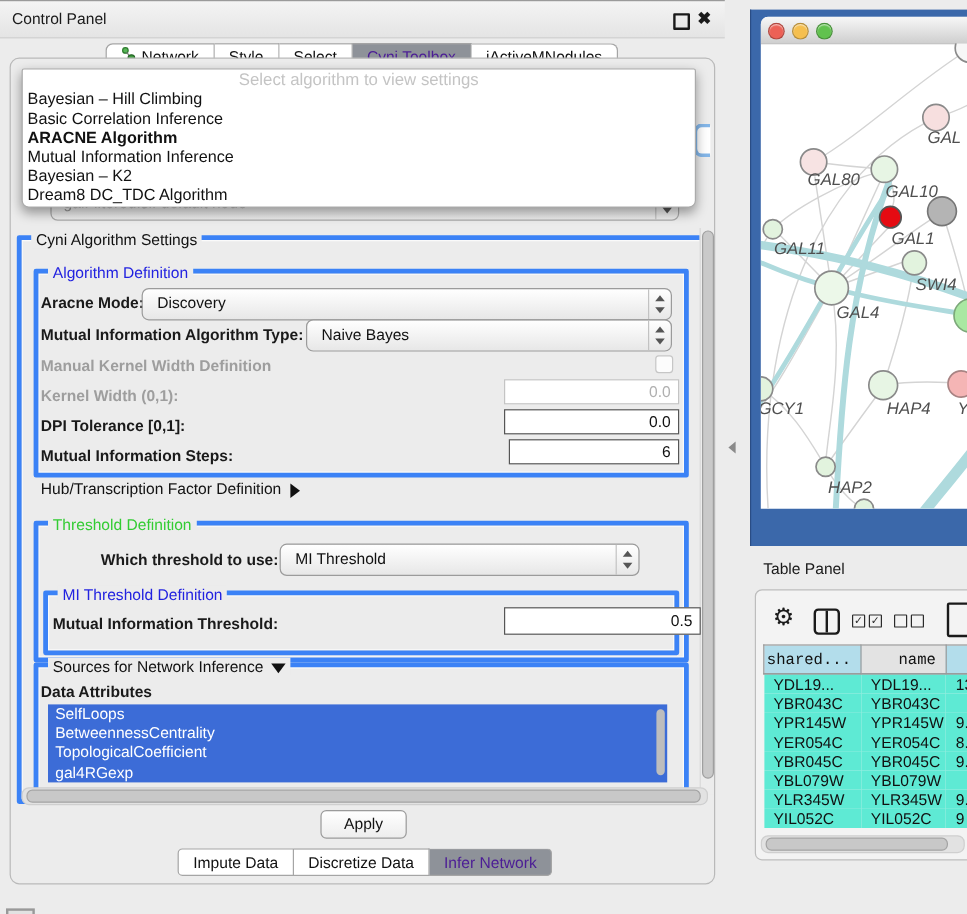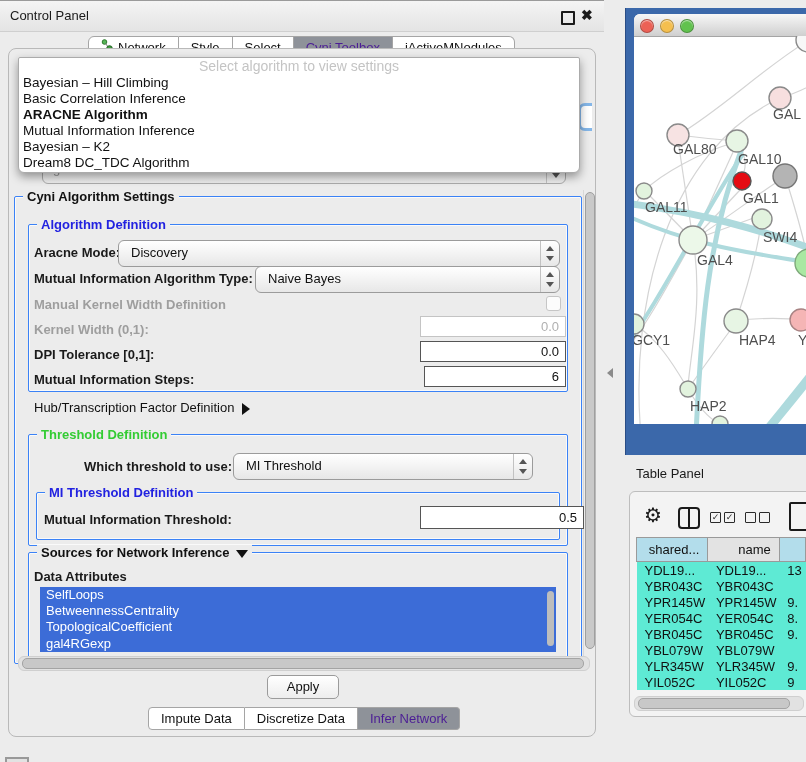--- a/index.html
+++ b/index.html
@@ -22,21 +22,21 @@
   .tab{background:#fff;border:1px solid #a5a5a5;border-left:none;font-size:13px;line-height:21px;
     padding:0 12px;color:#111;cursor:pointer;display:flex;align-items:center;gap:5px;white-space:nowrap;}
   .tab:first-child{border-left:1px solid #a5a5a5;border-radius:6px 0 0 0;}
   .tab:last-child{border-radius:0 6px 0 0;}
   .tab.selected{background:#8e9299;color:#4c1d95;}
   .tabrow.bottom .tab:first-child{border-radius:4px 0 0 4px;}
   .tabrow.bottom .tab:last-child{border-radius:0 4px 4px 0;}
   
   .panel{left:8px;top:48px;width:586px;height:687px;background:#ececec;border:1px solid #b9b9b9;border-radius:8px;}
   
-  .group{position:absolute;border:1px solid #3b82f6;border-radius:2px;box-shadow:inset 0 0 0 1px #fafafa;font-weight:bold;}
+  .group{position:absolute;border:4px solid #3b82f6;border-radius:2px;box-shadow:inset 0 0 0 1px #fafafa;}
   .group>.legend{position:absolute;top:-8px;left:8px;background:#ececec;padding:0 4px;font-size:13px;line-height:15px;white-space:nowrap;}
   .legend.blue{color:#2222e0;}
   .legend.green{color:#33cc33;}
   
   .lbl{position:absolute;font-size:13px;font-weight:bold;color:#1a1a1a;white-space:nowrap;}
   .lbl.disabled{color:#9e9e9e;}
   .combo{position:absolute;background:linear-gradient(#ffffff,#e7e7e7);border:1px solid #9b9b9b;border-radius:6px;
     font-size:13px;cursor:pointer;}
   .combo .val{position:absolute;left:12px;top:0;line-height:24px;color:#111;white-space:nowrap;}
   .combo .stepper{position:absolute;right:0;top:0;bottom:0;width:18px;border-left:1px solid #c2c2c2;}
@@ -67,37 +67,37 @@
   .hscroll .thumb{position:absolute;background:#c8c8c8;border:1px solid #a4a4a4;border-radius:5px;}
   
   .attr-list{left:40px;top:587px;width:516px;height:65px;background:#3c6cd7;overflow:hidden;}
   .attr-item{font-size:13px;line-height:16.2px;color:#fff;padding-left:6px;cursor:pointer;white-space:nowrap;}
   .attr-scroll{position:absolute;left:507px;top:4px;width:7px;height:55px;background:#bdbdbd;border-radius:4px;}
   .apply-btn{left:267px;top:675px;width:70px;height:22px;background:linear-gradient(#ffffff,#ededed);
     border:1px solid #9b9b9b;border-radius:5px;font-size:13px;text-align:center;line-height:21px;cursor:pointer;}
   .corner-box{left:5px;top:757px;width:20px;height:12px;border:2px solid #999;background:#e2e2e2;}
   .splitter{left:607px;top:368px;width:0;height:0;border-top:5px solid transparent;border-bottom:5px solid transparent;border-right:6px solid #8a8a8a;}
   
-  .net-frame{left:625px;top:8px;width:181px;height:447px;background:#3b68aa;border-left:1px solid #2a4d85;}
+  .net-frame{left:625px;top:8px;width:181px;height:447px;background:#3b68aa;border-left:1px solid #2a4d85;font-style:italic;}
   .net-window{left:633px;top:14px;width:173px;height:410px;background:#fff;border-radius:6px 0 0 0;}
   .net-titlebar{position:absolute;left:0;top:0;width:173px;height:22px;background:linear-gradient(#f7f7f7,#cfcfcf);
     border-bottom:1px solid #a5a5a5;border-radius:6px 0 0 0;}
   .light{position:absolute;top:5px;width:12px;height:12px;border-radius:50%;cursor:pointer;box-shadow:inset 0 1px 1px rgba(255,255,255,.6);}
   .net-content{position:absolute;left:0;top:22px;width:173px;height:388px;overflow:hidden;}
   .net-label{position:absolute;font-size:14px;color:#4f4f4f;white-space:nowrap;}
   
   .tp-title{left:636px;top:466px;font-size:13px;color:#1a1a1a;}
   .tp-container{left:629px;top:491px;width:190px;height:224px;background:#f3f3f3;border:1px solid #bdbdbd;border-radius:6px;overflow:hidden;}
   .icon-gear{left:644px;top:503px;font-size:20px;color:#1a1a1a;cursor:pointer;line-height:24px;}
   .icon-split{left:678px;top:507px;width:18px;height:18px;border:2px solid #1a1a1a;border-radius:4px;cursor:pointer;}
   .icon-split:before{content:"";position:absolute;left:8px;top:0;bottom:0;border-left:2px solid #1a1a1a;}
   .cb{position:absolute;width:9px;height:9px;border:1.5px solid #2a2a2a;border-radius:1px;font-size:9px;line-height:9px;text-align:center;color:#2a2a2a;cursor:pointer;}
   .icon-doc{left:789px;top:502px;width:20px;height:25px;border:2px solid #1a1a1a;border-radius:2px;cursor:pointer;}
   table.tp{position:absolute;left:636px;top:537px;border-collapse:collapse;font-size:13px;}
-  table.tp th{height:23px;border:1px solid #9a9a9a;text-align:right;padding:0 8px 0 2px;font-weight:normal;}
+  table.tp th{height:23px;border:1px solid #9a9a9a;text-align:right;padding:0 8px 0 2px;font-weight:normal;font-family:Liberation Mono, monospace;}
   table.tp th.blue{background:#b3ddeb;}
   table.tp th.gray{background:#e3e3e3;}
   table.tp td{height:16px;padding:0 2px 0 8px;text-align:left;background:#5eead4;white-space:nowrap;cursor:default;}
 </style>
 </head>
 <body>
 
 <div class="abs titlebar">
   <span class="title">Control Panel</span>
   <span class="win-min"></span>

